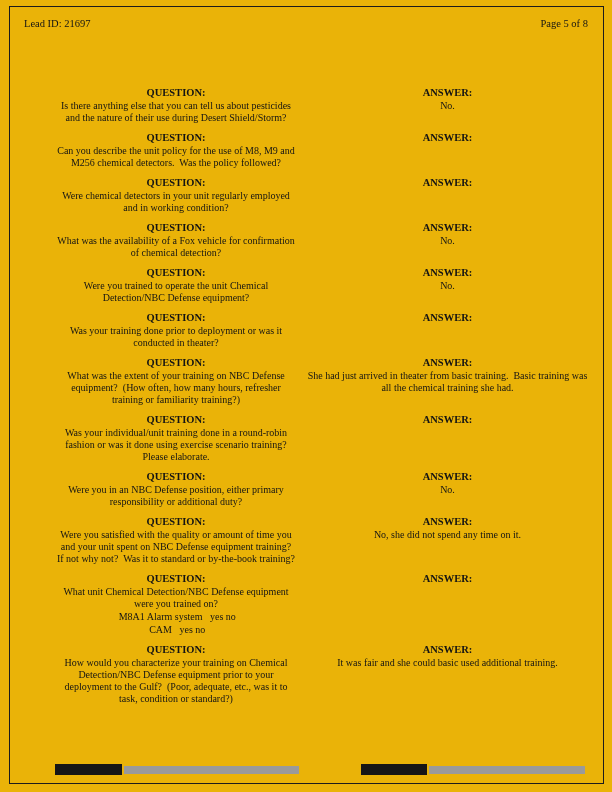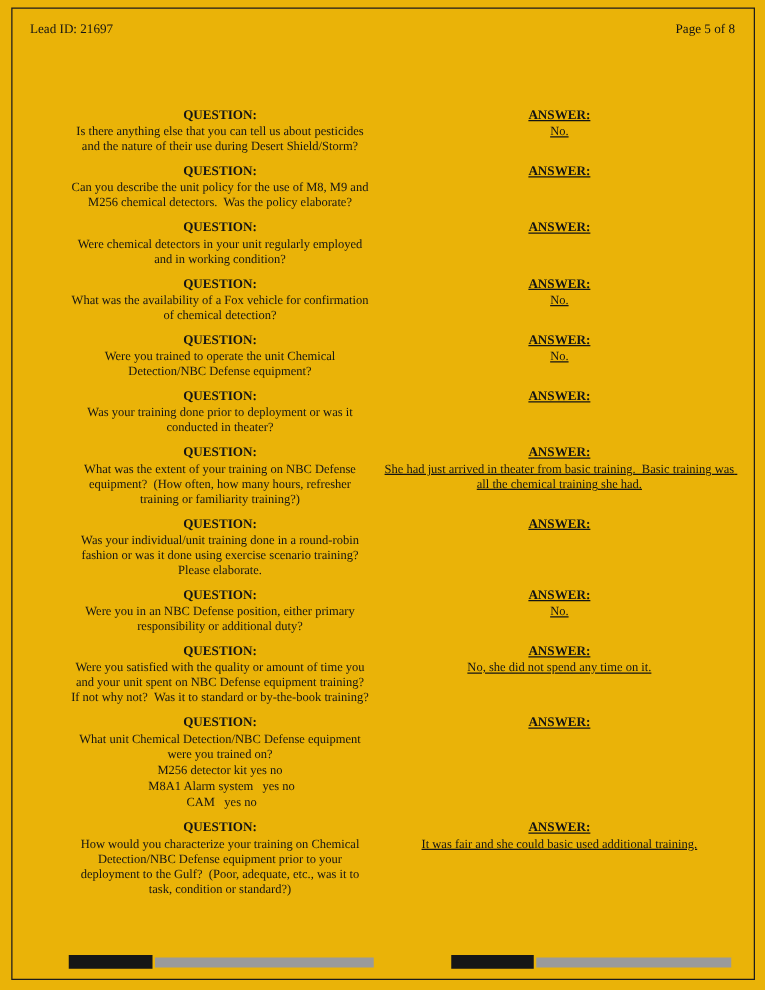--- a/index.html
+++ b/index.html
@@ -36,21 +36,21 @@
     top: 86px; left: 55px;
     width: 535px;
     text-align: center;
   }
   .qa-row {
     display: flex;
     align-items: flex-start;
     margin-bottom: 7px;
   }
   .q-col { width: 250px; padding-right: 8px; }
-  .a-col { flex: 1; text-decoration: underline; }
+  .a-col { flex: 1; }
   .qa-heading {
     font-weight: bold;
     font-size: 10.5px;
     line-height: 13px;
     margin-bottom: 1px;
   }
   .qa-text {
     font-size: 10px;
     line-height: 12px;
     white-space: pre-wrap;
@@ -86,21 +86,21 @@
           <div class="qa-text">Is there anything else that you can tell us about pesticides and the nature of their use during Desert Shield/Storm?</div>
         </div>
         <div class="a-col">
           <div class="qa-heading">ANSWER:</div>
           <div class="qa-text">No.</div>
         </div>
       </div>
       <div class="qa-row">
         <div class="q-col">
           <div class="qa-heading">QUESTION:</div>
-          <div class="qa-text">Can you describe the unit policy for the use of M8, M9 and M256 chemical detectors.  Was the policy elaborate?</div>
+          <div class="qa-text">Can you describe the unit policy for the use of M8, M9 and M256 chemical detectors.  Was the policy followed?</div>
         </div>
         <div class="a-col">
           <div class="qa-heading">ANSWER:</div>
           <div class="qa-text"></div>
         </div>
       </div>
       <div class="qa-row">
         <div class="q-col">
           <div class="qa-heading">QUESTION:</div>
           <div class="qa-text">Were chemical detectors in your unit regularly employed and in working condition?</div>
@@ -176,21 +176,20 @@
         </div>
         <div class="a-col">
           <div class="qa-heading">ANSWER:</div>
           <div class="qa-text">No, she did not spend any time on it.</div>
         </div>
       </div>
       <div class="qa-row">
         <div class="q-col">
           <div class="qa-heading">QUESTION:</div>
           <div class="qa-text">What unit Chemical Detection/NBC Defense equipment were you trained on?</div>
-          <div class="qa-text subline">M256 detector kit yes no</div>
           <div class="qa-text subline"> M8A1 Alarm system   yes no</div>
           <div class="qa-text subline"> CAM   yes no</div>
         </div>
         <div class="a-col">
           <div class="qa-heading">ANSWER:</div>
           <div class="qa-text"></div>
         </div>
       </div>
       <div class="qa-row">
         <div class="q-col">

